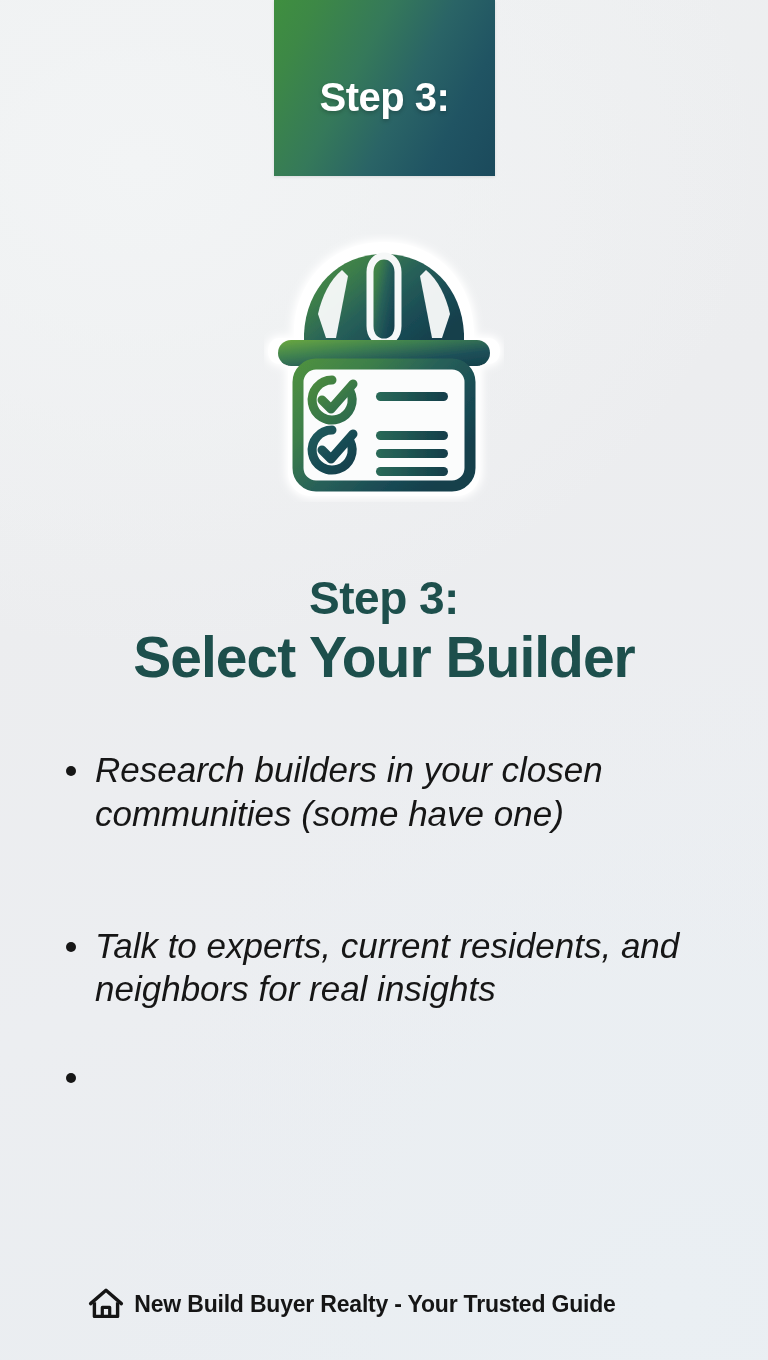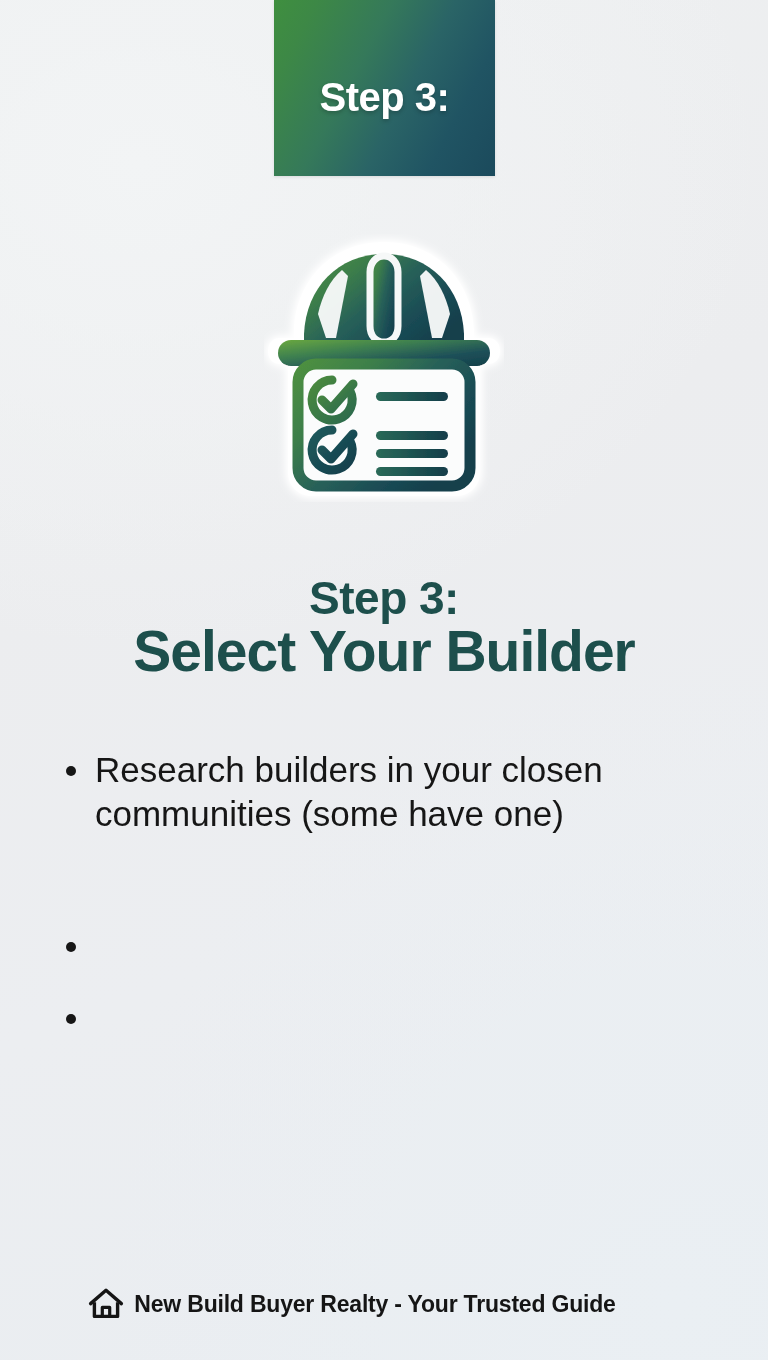--- a/index.html
+++ b/index.html
@@ -71,28 +71,30 @@
   }
   #heading .h-line1 {
     display: block;
     font-size: 46px;
     letter-spacing: -0.5px;
   }
   #heading .h-line2 {
     display: block;
     font-size: 57px;
     letter-spacing: -1px;
+    margin-top: 6px;
   }
 
   
   #bullets {
     position: absolute;
     left: 0;
     top: 748px;
     width: 768px;
+    font-style: italic;
   }
   .bullet-row {
     position: relative;
     display: flex;
     align-items: flex-start;
     padding-left: 66px;
     padding-right: 40px;
     color: #161616;
     font-size: 35px;
     line-height: 1.25;
@@ -245,20 +247,21 @@
   </div>
 
   <div id="bullets">
     <div class="bullet-row">
       <span class="bullet-dot"></span>
       <span class="bullet-text">Research builders in your closen communities (some have one)</span>
     </div>
     <div class="gap-large"></div>
     <div class="bullet-row">
       <span class="bullet-dot"></span>
+      <span class="bullet-text">Talk to experts, current residents, and neighbors for real insights</span>
     </div>
     <div class="gap-small"></div>
     <div class="bullet-row">
       <span class="bullet-dot"></span>
     </div>
   </div>
 
   <div id="footer">
     <span id="footer-home-icon">
       <svg viewBox="0 0 36 36" xmlns="http://www.w3.org/2000/svg">

